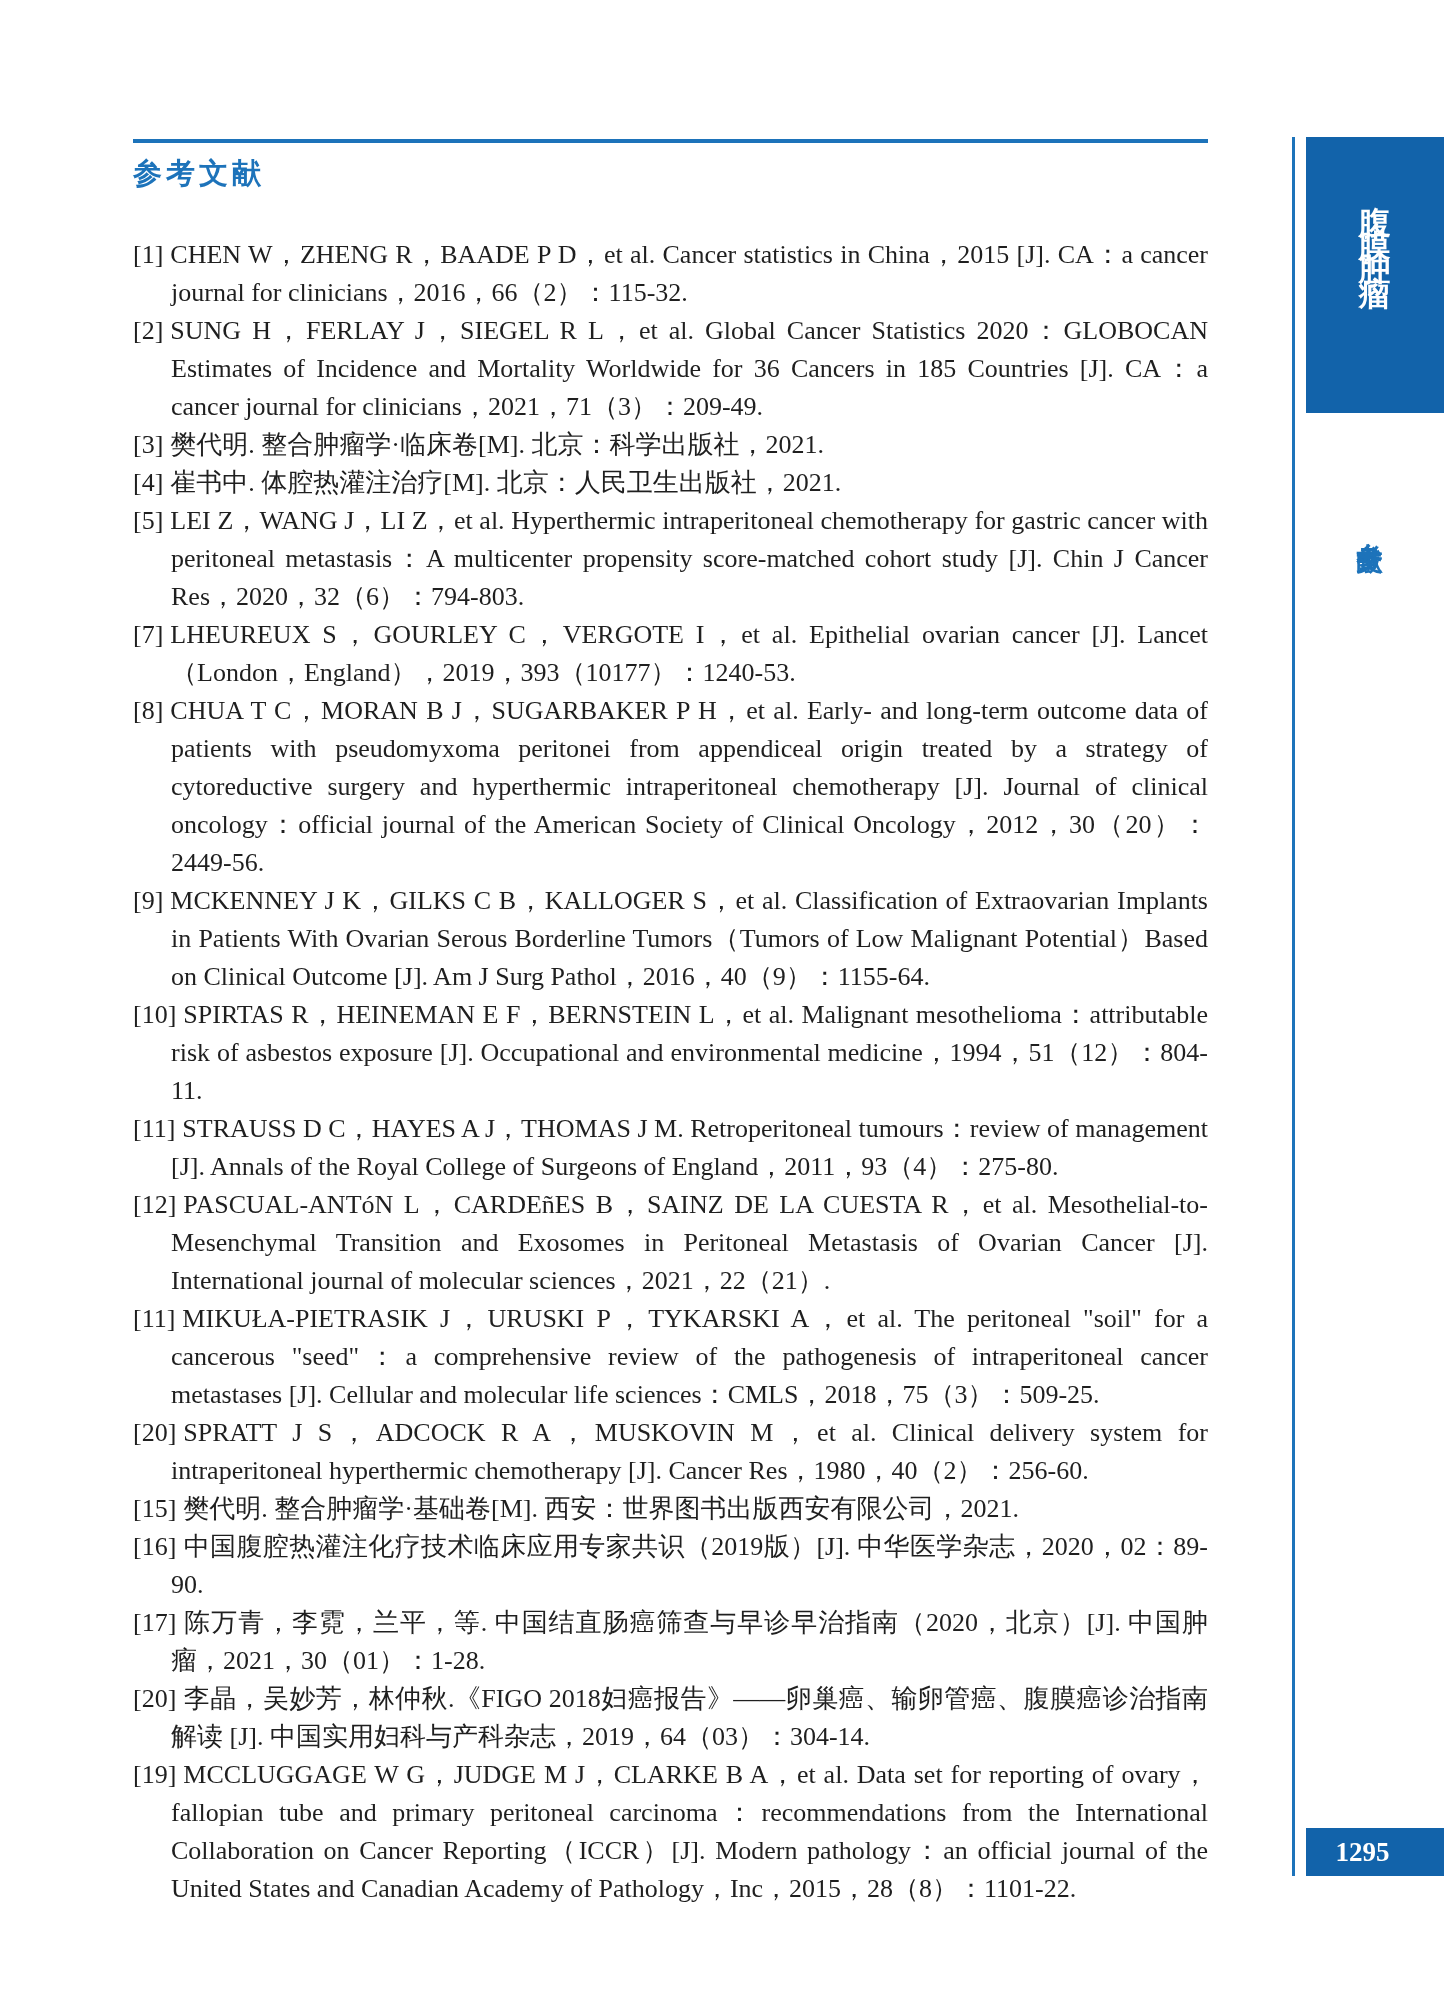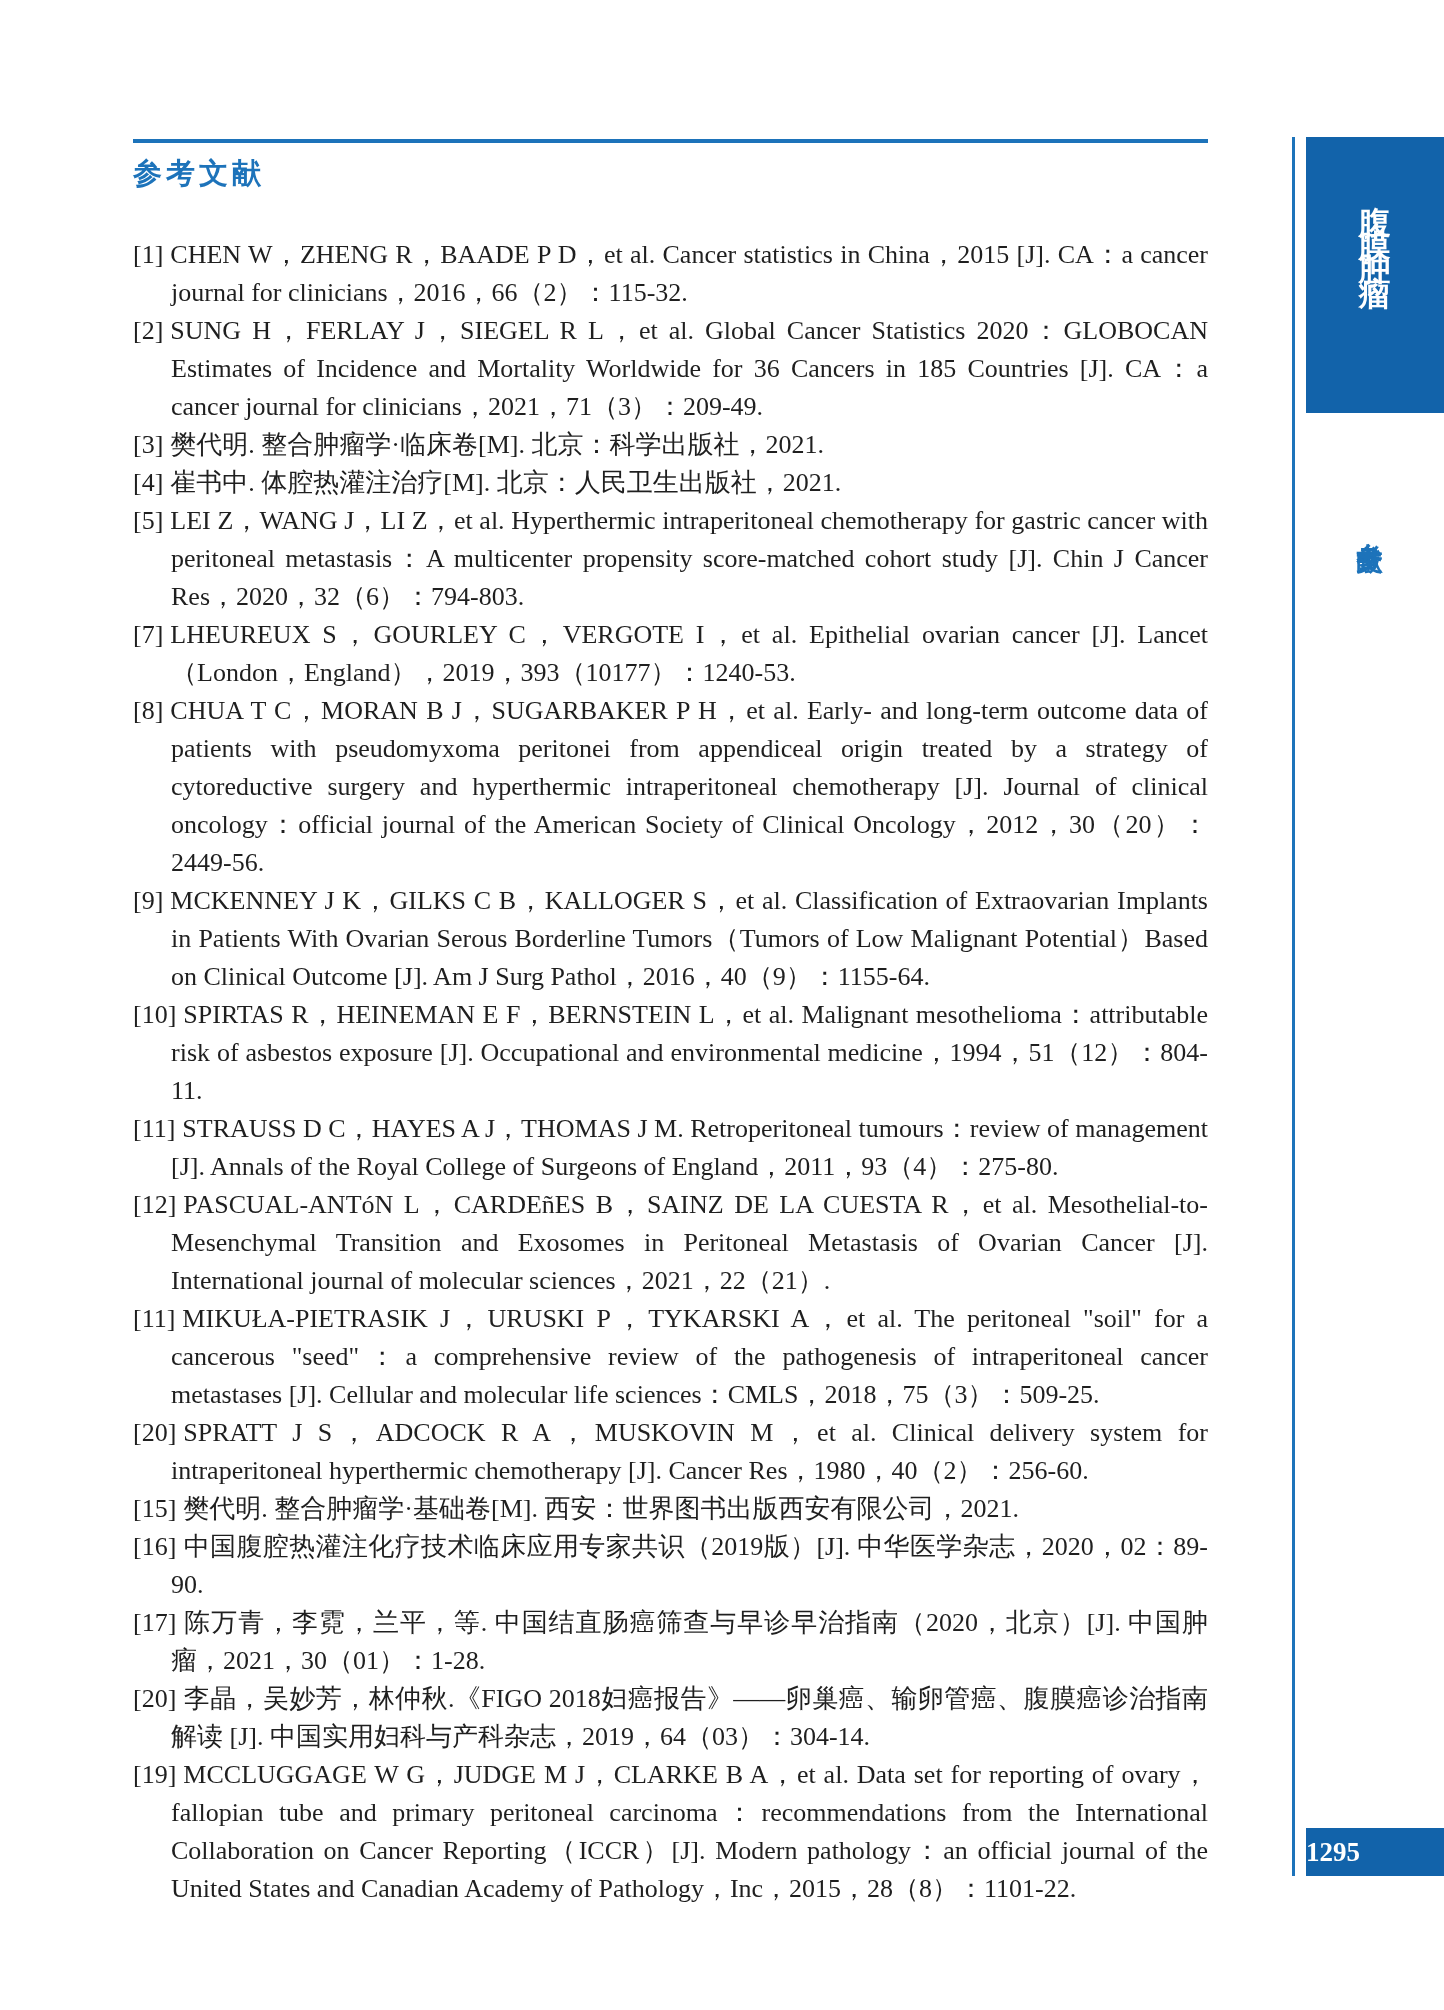--- a/index.html
+++ b/index.html
@@ -85,20 +85,21 @@
   .page-num-box {
     position: absolute;
     left: 1306px; top: 1828px;
     width: 138px; height: 48px;
     background: #1263aa;
   }
   .page-num-box .num {
     display: block;
     width: 113px;
     line-height: 48px;
+    text-align: center;
     color: #ffffff;
     font-size: 27px;
     font-weight: bold;
   }
 </style>
 </head>
 <body>
 
 <div class="head-rule"></div>
 <h1 class="page-title" style="margin:0;">参考文献</h1>

